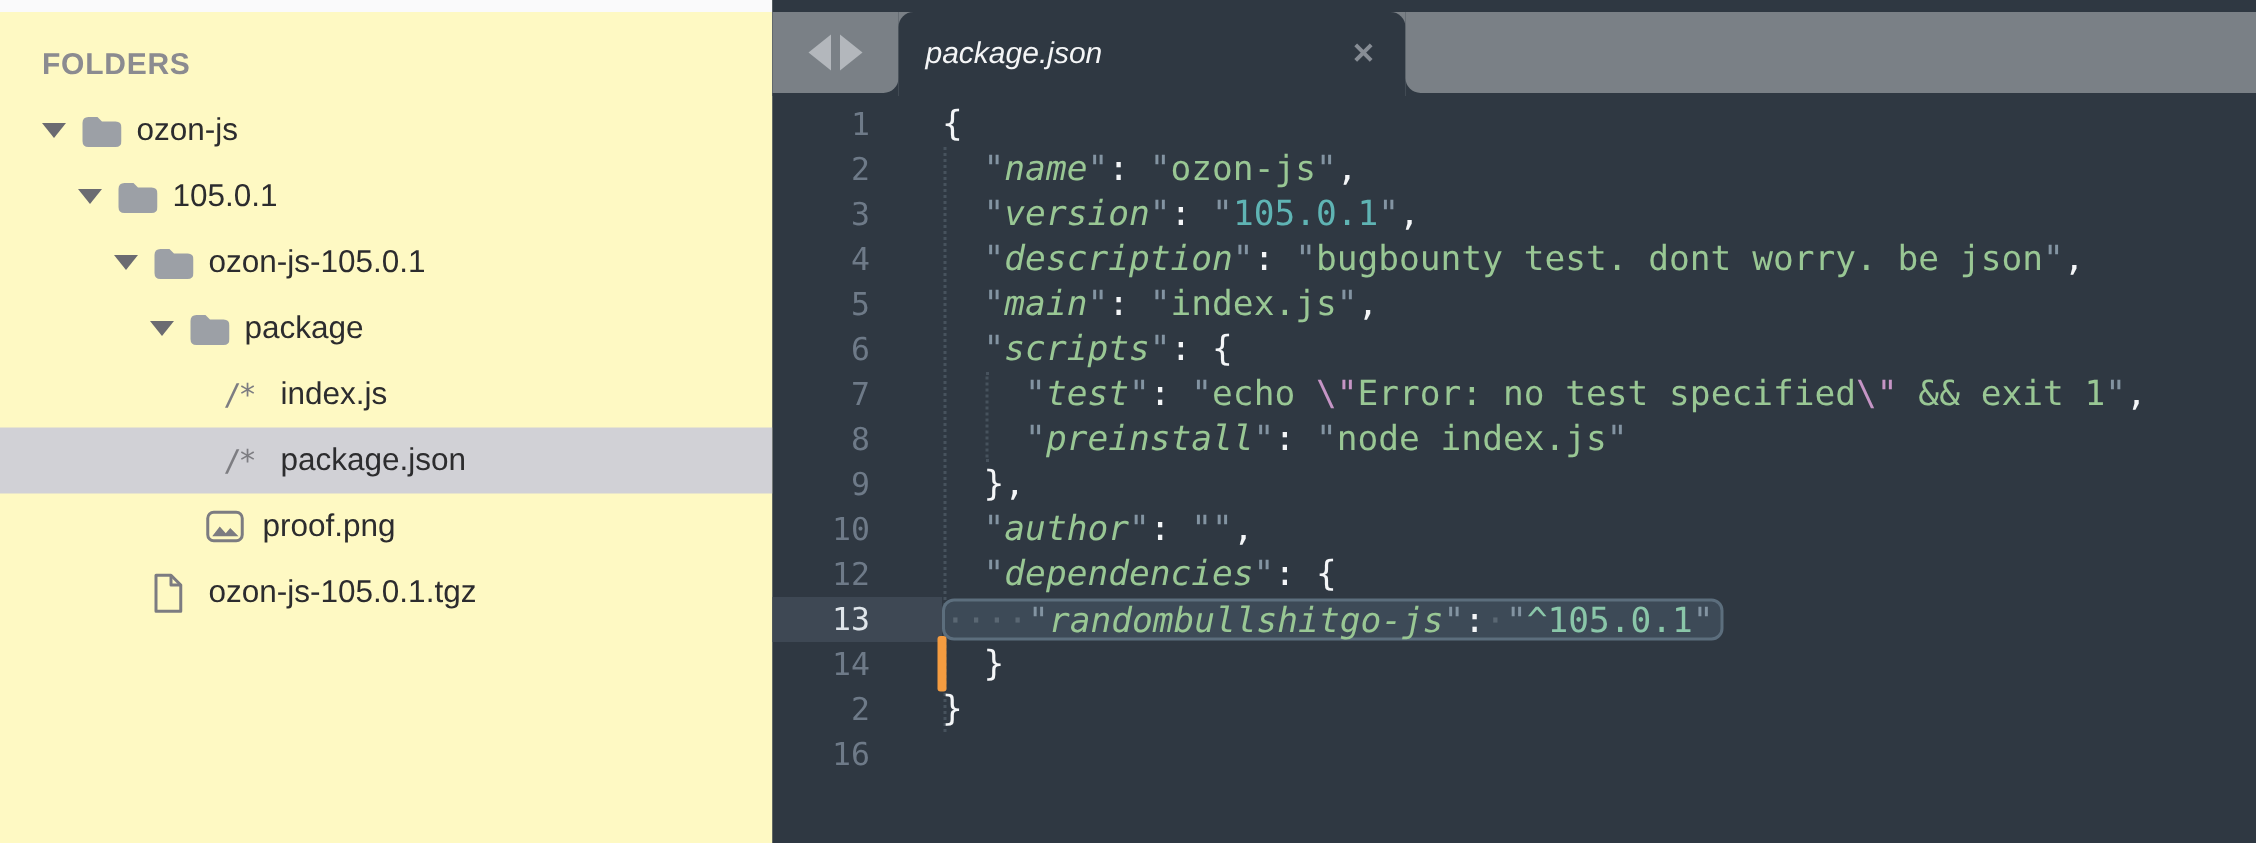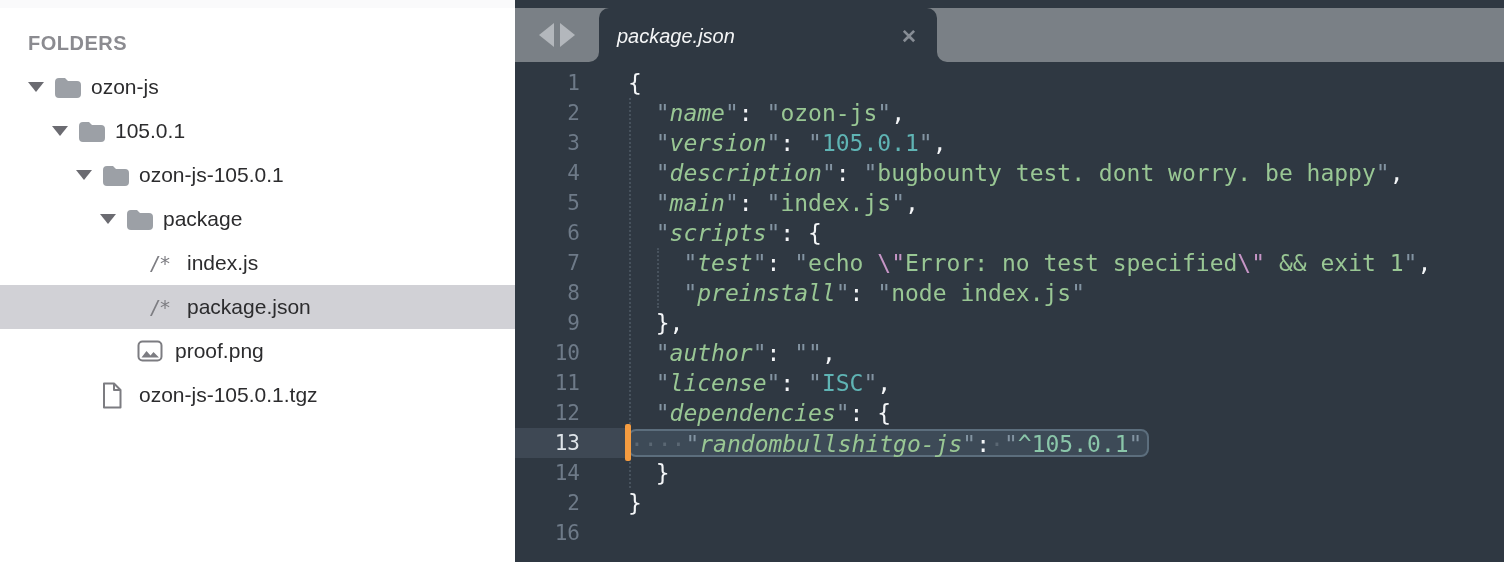--- a/index.html
+++ b/index.html
@@ -1,21 +1,21 @@
 <!DOCTYPE html>
 <html><head>
 <meta charset="utf-8">
 <style>
   * { margin:0; padding:0; box-sizing:border-box; }
   html,body { width:1504px; height:562px; overflow:hidden; background:#2F3842;
               font-family:"Liberation Sans", sans-serif; }
   .app { display:flex; width:1504px; height:562px; }
 
   
-  .sidebar { width:515px; height:562px; background:#ffffff; position:relative; flex:none; }
+  .sidebar { width:515px; height:562px; background:#fef9c3; position:relative; flex:none; }
   .sidebar-topstrip { height:8px; background:#FAFAFB; }
   .folders-header { font-size:20px; font-weight:bold; color:#8B8B90; letter-spacing:0.5px;
                     padding:24px 0 10px 28px; }
   .tree-row { height:44px; display:flex; align-items:center; font-size:21px; color:#2C2C2E;
               white-space:nowrap; cursor:default; }
   .tree-row.selected { background:#D1D1D6; }
   .tri { width:0; height:0; border-left:8px solid transparent; border-right:8px solid transparent;
          border-top:10px solid #6B6B71; margin-right:9px; flex:none; }
   .spacer { width:25px; flex:none; }
   .ticon { width:36px; display:flex; align-items:center; justify-content:flex-start; flex:none; }
@@ -177,21 +177,21 @@
           <div class="row">
             <div class="gut">2</div>
             <div class="ln"><span class="tk-sp">  </span><span class="tk-q">"</span><span class="tk-k">name</span><span class="tk-q">"</span><span class="tk-w">: </span><span class="tk-q">"</span><span class="tk-s">ozon-js</span><span class="tk-q">"</span><span class="tk-w">,</span></div>
           </div>
           <div class="row">
             <div class="gut">3</div>
             <div class="ln"><span class="tk-sp">  </span><span class="tk-q">"</span><span class="tk-k">version</span><span class="tk-q">"</span><span class="tk-w">: </span><span class="tk-q">"</span><span class="tk-v">105.0.1</span><span class="tk-q">"</span><span class="tk-w">,</span></div>
           </div>
           <div class="row">
             <div class="gut">4</div>
-            <div class="ln"><span class="tk-sp">  </span><span class="tk-q">"</span><span class="tk-k">description</span><span class="tk-q">"</span><span class="tk-w">: </span><span class="tk-q">"</span><span class="tk-s">bugbounty test. dont worry. be happy</span><span class="tk-q">"</span><span class="tk-w">,</span></div>
+            <div class="ln"><span class="tk-sp">  </span><span class="tk-q">"</span><span class="tk-k">description</span><span class="tk-q">"</span><span class="tk-w">: </span><span class="tk-q">"</span><span class="tk-s">bugbounty test. dont worry. be json</span><span class="tk-q">"</span><span class="tk-w">,</span></div>
           </div>
           <div class="row">
             <div class="gut">5</div>
             <div class="ln"><span class="tk-sp">  </span><span class="tk-q">"</span><span class="tk-k">main</span><span class="tk-q">"</span><span class="tk-w">: </span><span class="tk-q">"</span><span class="tk-s">index.js</span><span class="tk-q">"</span><span class="tk-w">,</span></div>
           </div>
           <div class="row">
             <div class="gut">6</div>
             <div class="ln"><span class="tk-sp">  </span><span class="tk-q">"</span><span class="tk-k">scripts</span><span class="tk-q">"</span><span class="tk-w">: {</span></div>
           </div>
           <div class="row">
@@ -202,24 +202,20 @@
             <div class="gut">8</div>
             <div class="ln"><span class="tk-sp">    </span><span class="tk-q">"</span><span class="tk-k">preinstall</span><span class="tk-q">"</span><span class="tk-w">: </span><span class="tk-q">"</span><span class="tk-s">node index.js</span><span class="tk-q">"</span></div>
           </div>
           <div class="row">
             <div class="gut">9</div>
             <div class="ln"><span class="tk-sp">  </span><span class="tk-w">},</span></div>
           </div>
           <div class="row">
             <div class="gut">10</div>
             <div class="ln"><span class="tk-sp">  </span><span class="tk-q">"</span><span class="tk-k">author</span><span class="tk-q">"</span><span class="tk-w">: </span><span class="tk-q">""</span><span class="tk-w">,</span></div>
-          </div>
-          <div class="row">
-            <div class="gut">11</div>
-            <div class="ln"><span class="tk-sp">  </span><span class="tk-q">"</span><span class="tk-k">license</span><span class="tk-q">"</span><span class="tk-w">: </span><span class="tk-q">"</span><span class="tk-v">ISC</span><span class="tk-q">"</span><span class="tk-w">,</span></div>
           </div>
           <div class="row">
             <div class="gut">12</div>
             <div class="ln"><span class="tk-sp">  </span><span class="tk-q">"</span><span class="tk-k">dependencies</span><span class="tk-q">"</span><span class="tk-w">: {</span></div>
           </div>
           <div class="row">
             <div class="gut active">13</div>
             <div class="ln"><span class="sel"><span class="tk-ws">····</span><span class="tk-q">"</span><span class="tk-k">randombullshitgo-js</span><span class="tk-q">"</span><span class="tk-w">:</span><span class="tk-ws">·</span><span class="tk-q">"</span><span class="tk-sv">^105.0.1</span><span class="tk-q">"</span></span></div>
           </div>
           <div class="row">

